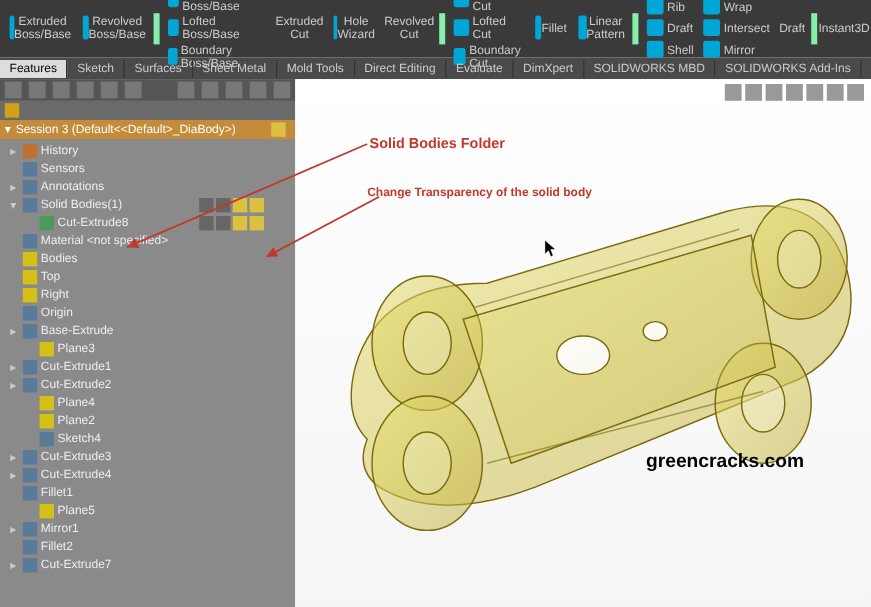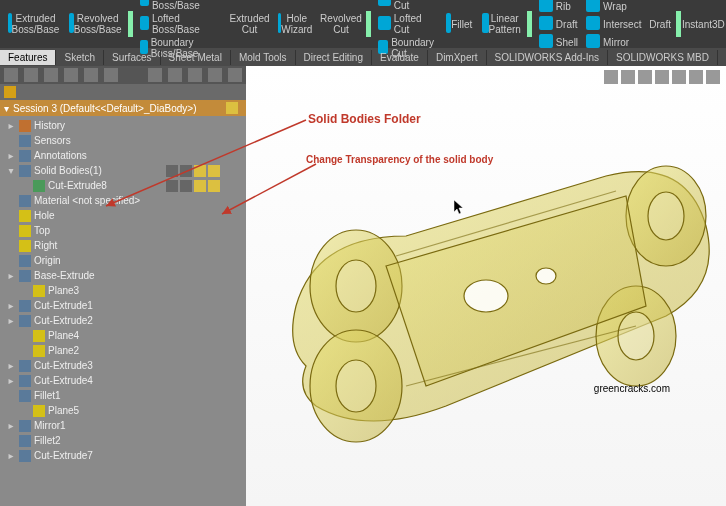--- a/index.html
+++ b/index.html
@@ -32,21 +32,21 @@
 .rowicons{position:absolute;left:164px;display:flex;gap:2px}
 .rowicons span{width:12px;height:12px;background:#666;display:inline-block}
 .rowicons span.y{background:#dcc040}
 .viewport{flex:1;position:relative;background:linear-gradient(180deg,#fff 0%,#f5f5f5 100%)}
 .topicons{position:absolute;top:4px;right:6px;display:flex;gap:3px}
 .topicons span{width:14px;height:14px;background:#999;display:inline-block;cursor:pointer}
 .anno{position:absolute;color:#c0392b;font-size:12px;font-weight:700}
 .anno1{top:46px;left:62px}
 .anno2{top:86px;left:60px;line-height:1.2}
 .arrow{position:absolute;pointer-events:none}
-.watermark{position:absolute;bottom:112px;right:56px;color:#000;font-size:10px;font-weight:400}
+.watermark{position:absolute;bottom:112px;right:56px;color:#000;font-size:16px;font-weight:700}
 .cursor{position:absolute;top:134px;left:208px;width:12px;height:16px}
 svg.part{position:absolute;top:20px;left:0;width:480px;height:420px}
 </style>
 </head>
 <body>
 
 <div class="top-ribbon">
   <div class="rbtn">
       <span class="ricon"></span>
       <span>Extruded Boss/Base</span>
@@ -143,22 +143,22 @@
 
 <div class="tabs" id="tabs">
     <div class="tab active">Features</div>
     <div class="tab">Sketch</div>
     <div class="tab">Surfaces</div>
     <div class="tab">Sheet Metal</div>
     <div class="tab">Mold Tools</div>
     <div class="tab">Direct Editing</div>
     <div class="tab">Evaluate</div>
     <div class="tab">DimXpert</div>
+    <div class="tab">SOLIDWORKS MBD</div>
     <div class="tab">SOLIDWORKS Add-Ins</div>
-    <div class="tab">SOLIDWORKS MBD</div>
   </div>
 
 <div class="main">
   <div class="side">
     <div class="side-tb">
       <span></span>
       <span></span>
       <span></span>
       <span></span>
       <span></span>
@@ -218,21 +218,21 @@
           </div>
         </div>
         <div class="tn ind0">
           <span class="exp"></span>
           <span class="ticon "></span>
           <span>Material &lt;not specified&gt;</span>
         </div>
         <div class="tn ind0">
           <span class="exp"></span>
           <span class="ticon yel"></span>
-          <span>Hole</span>
+          <span>Bodies</span>
         </div>
         <div class="tn ind0">
           <span class="exp"></span>
           <span class="ticon yel"></span>
           <span>Top</span>
         </div>
         <div class="tn ind0">
           <span class="exp"></span>
           <span class="ticon yel"></span>
           <span>Right</span>
@@ -264,20 +264,25 @@
         </div>
         <div class="tn ind1">
           <span class="exp"></span>
           <span class="ticon yel"></span>
           <span>Plane4</span>
         </div>
         <div class="tn ind1">
           <span class="exp"></span>
           <span class="ticon yel"></span>
           <span>Plane2</span>
+        </div>
+        <div class="tn ind1">
+          <span class="exp"></span>
+          <span class="ticon "></span>
+          <span>Sketch4</span>
         </div>
         <div class="tn ind0">
           <span class="exp">▸</span>
           <span class="ticon "></span>
           <span>Cut-Extrude3</span>
         </div>
         <div class="tn ind0">
           <span class="exp">▸</span>
           <span class="ticon "></span>
           <span>Cut-Extrude4</span>

